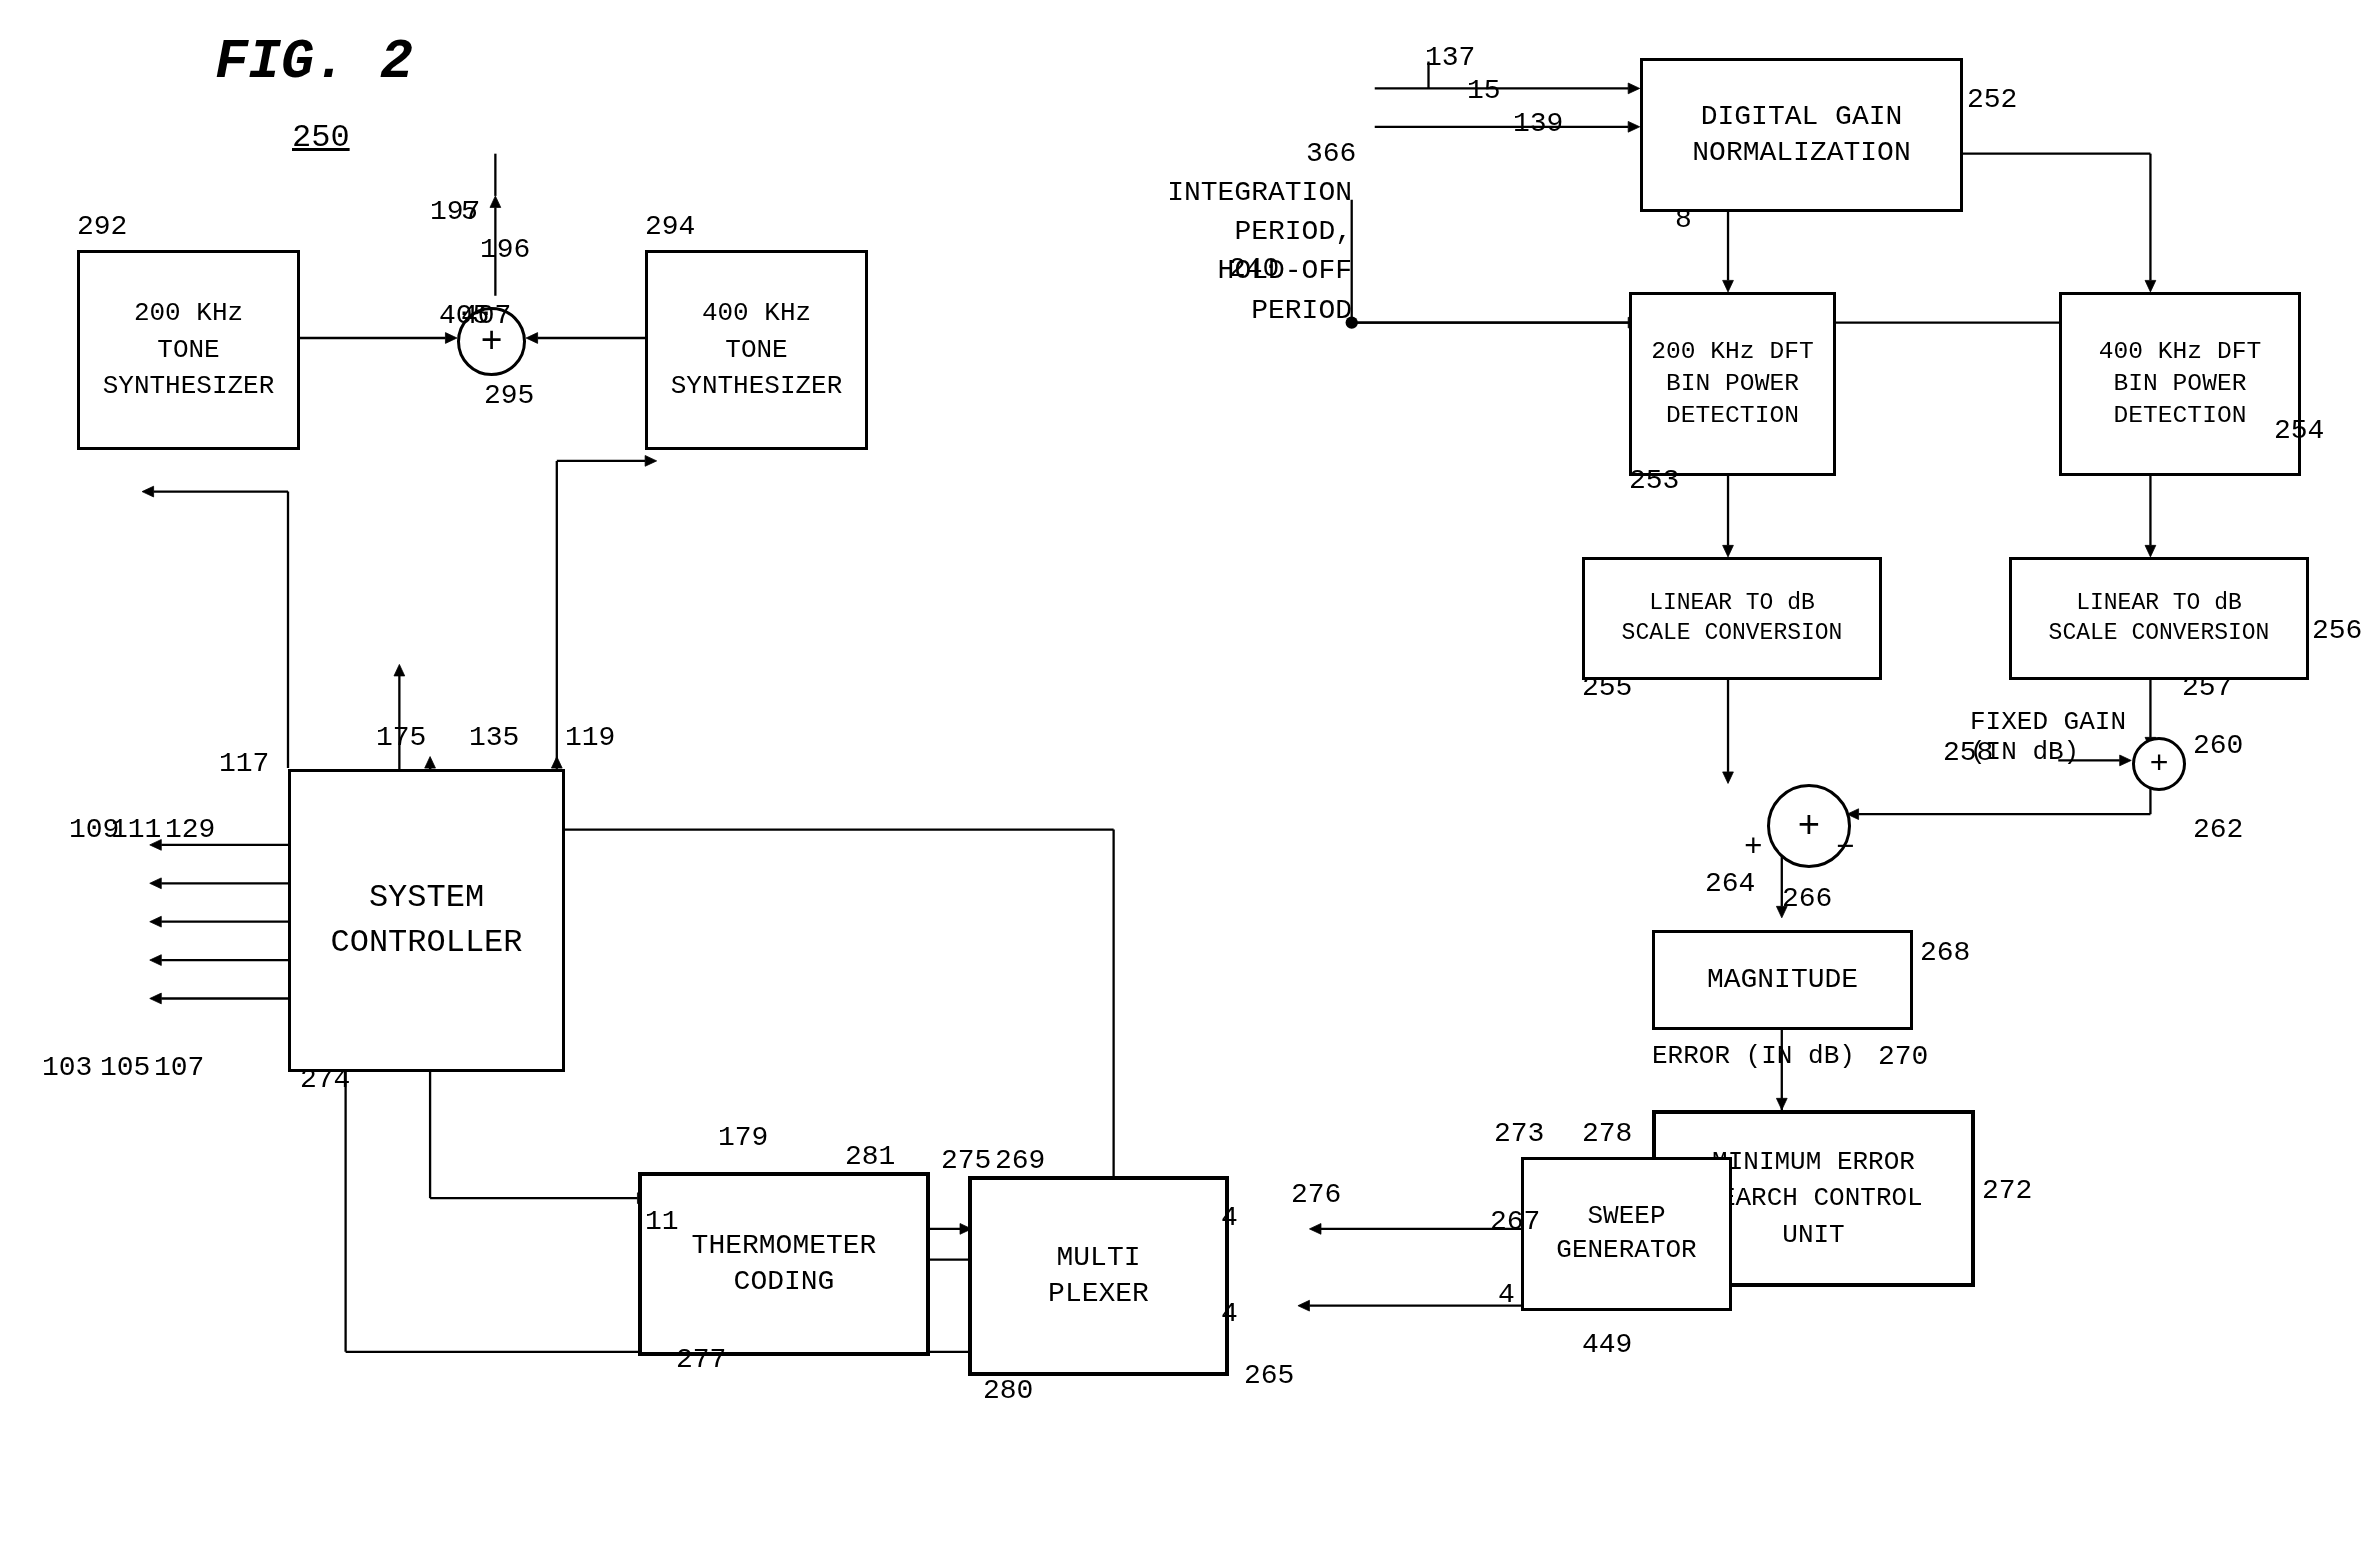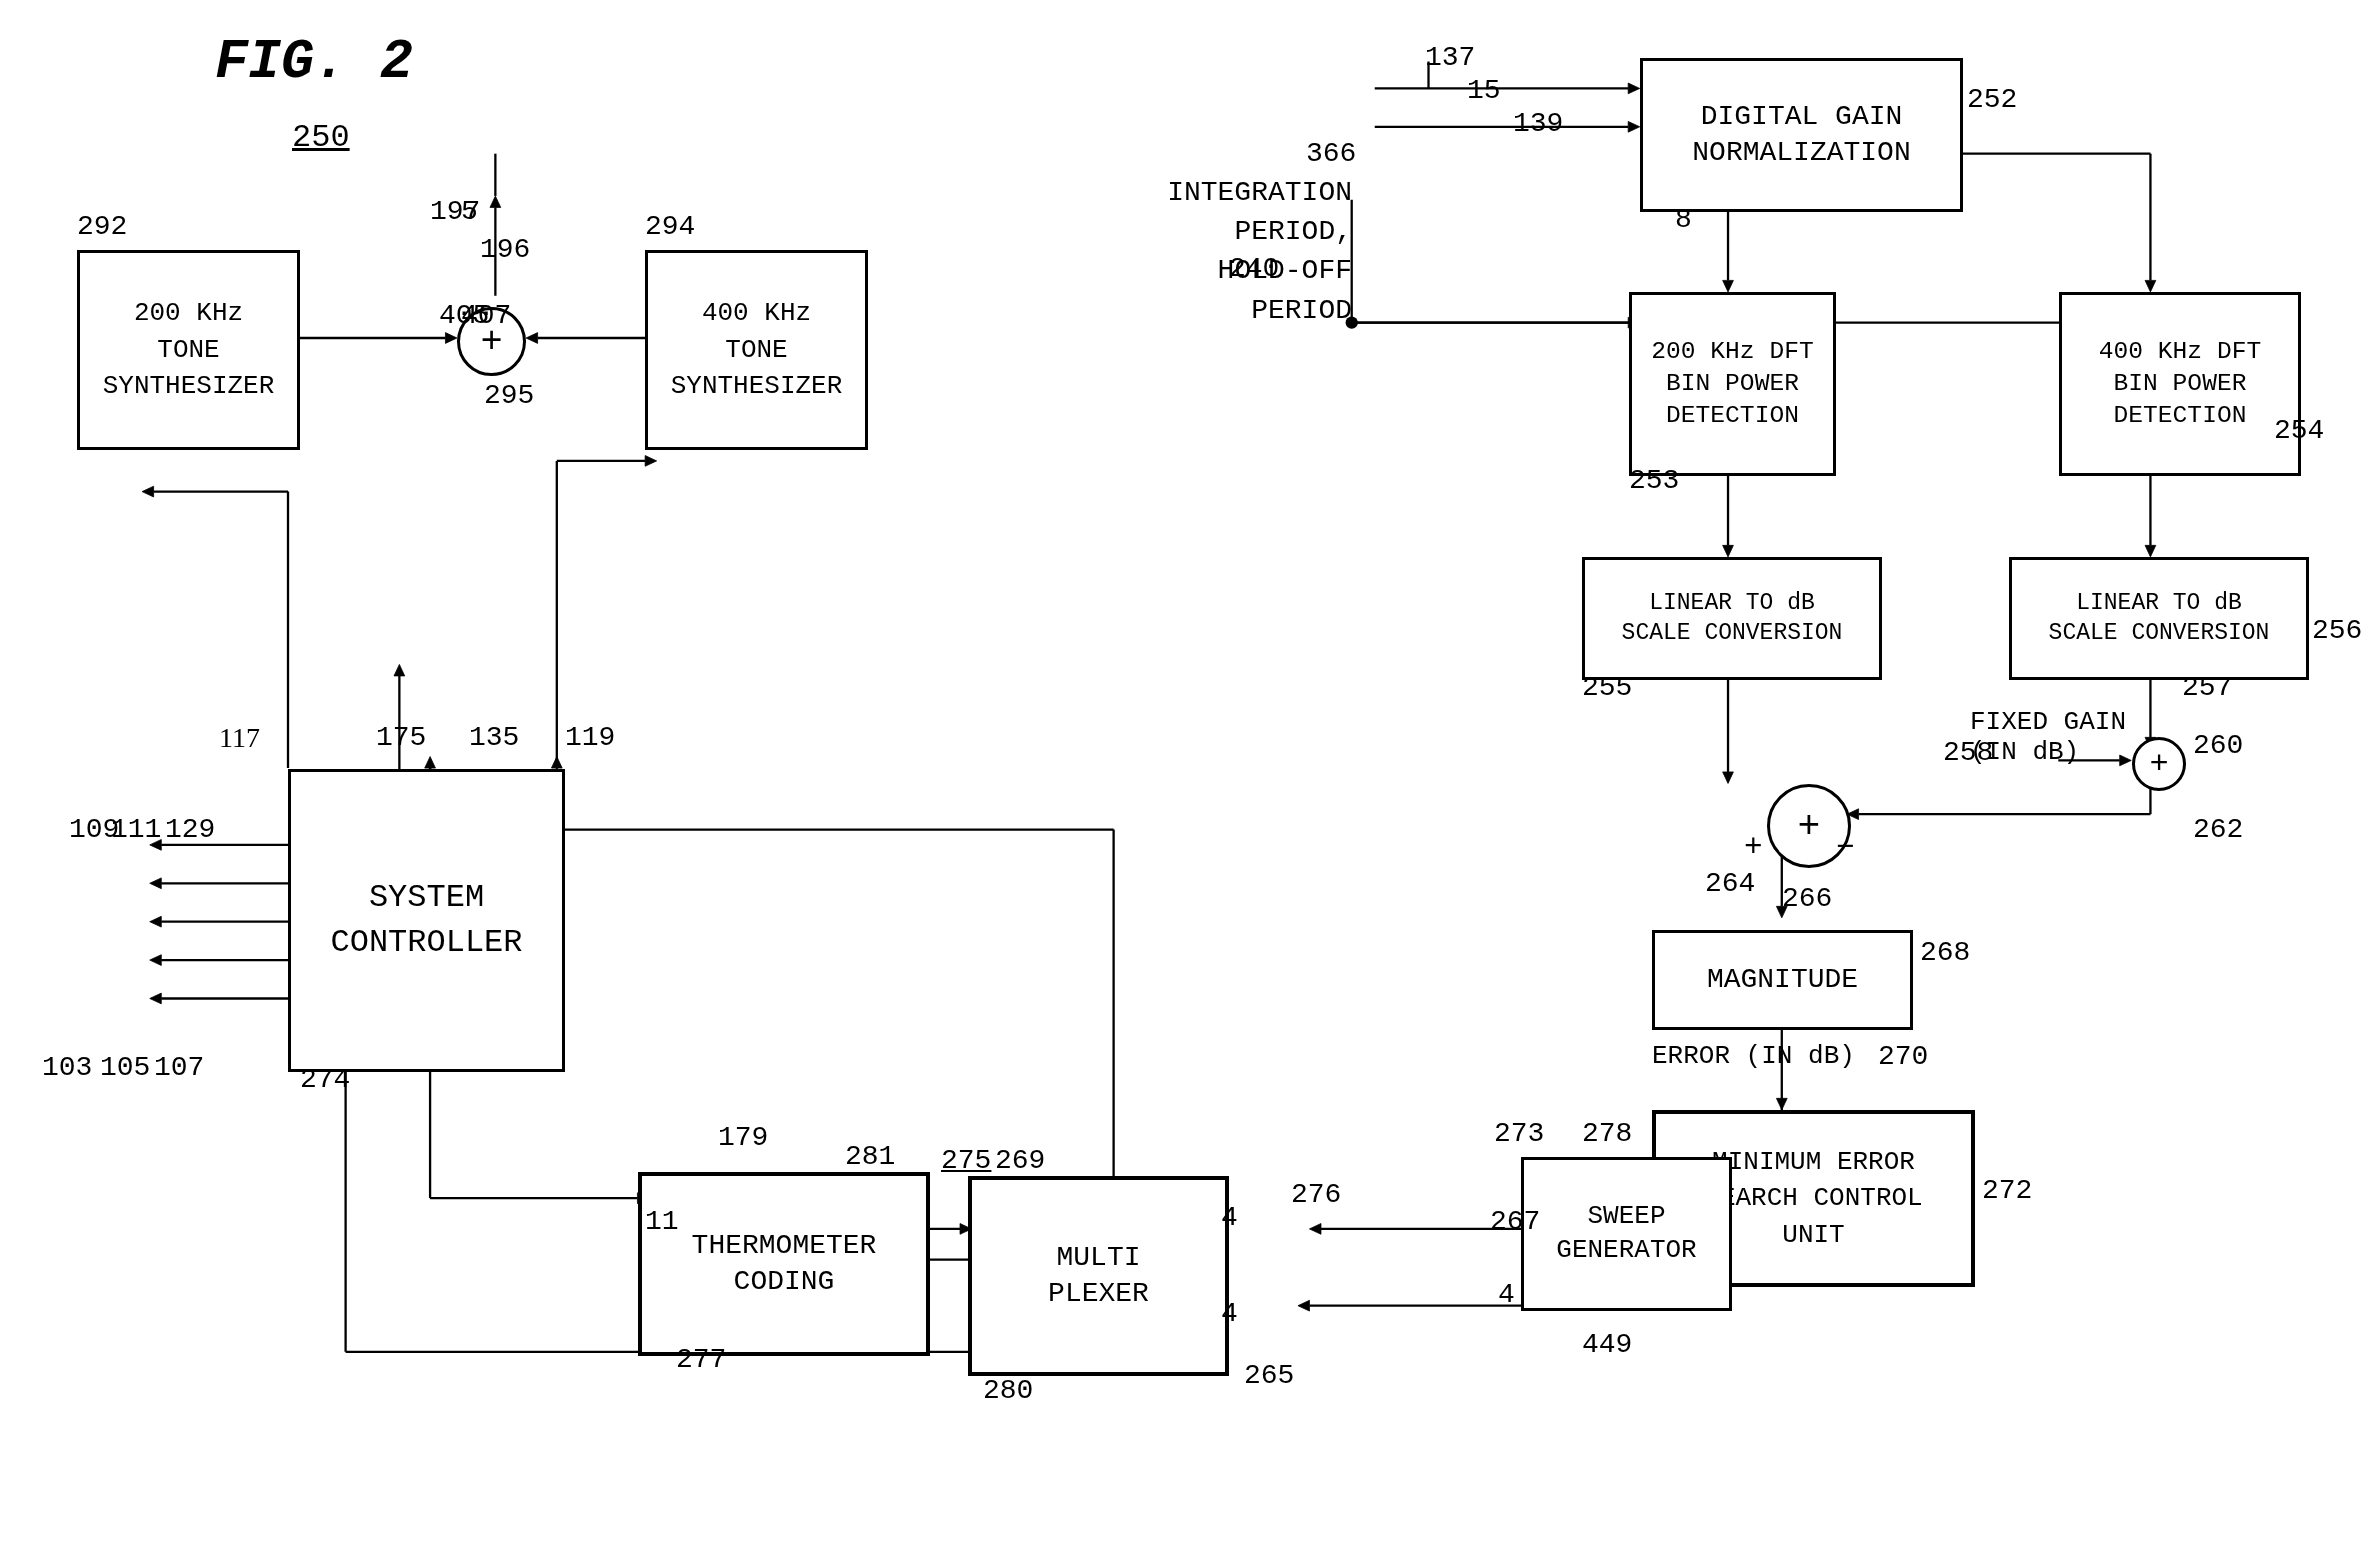--- a/index.html
+++ b/index.html
@@ -282,42 +282,42 @@
     <span style="font-size:26px;">SWEEP<br>GENERATOR</span>
   </div>
   <div class="num-label" style="left:1494px; top:1118px;">273</div>
   <div class="num-label" style="left:1582px; top:1118px;">278</div>
   <div class="num-label" style="left:1291px; top:1179px;">276</div>
   <div class="num-label" style="left:1490px; top:1206px;">267</div>
 
   <div class="block block-thick" style="left:968px; top:1164px; width:261px; height:200px;">
     <span style="font-size:28px;">MULTI<br>PLEXER</span>
   </div>
-  <div class="num-label" style="left:941px; top:1145px;text-decoration:underline;">275</div>
+  <div class="num-label" style="left:941px; top:1145px;">275</div>
   <div class="num-label" style="left:995px; top:1145px;">269</div>
 
   <div class="block block-thick" style="left:638px; top:1160px; width:292px; height:184px;">
     <span style="font-size:28px;">THERMOMETER<br>CODING</span>
   </div>
   <div class="num-label" style="left:718px; top:1122px;">179</div>
   <div class="num-label" style="left:845px; top:1141px;">281</div>
   <div class="num-label" style="left:645px; top:1206px;">11</div>
   <div class="num-label" style="left:676px; to p:1267px; top:1344px;">277</div>
 
   <div class="num-label" style="left:1221px; top:1202px;">4</div>
   <div class="num-label" style="left:1221px; top:1298px;">4</div>
   <div class="num-label" style="left:1498px; top:1279px;">4</div>
   <div class="num-label" style="left:983px; top:1375px;">280</div>
   <div class="num-label" style="left:1244px; top:1360px;">265</div>
 
   <div class="block" style="left:288px; top:757px; width:277px; height:303px;">
     <span style="font-size:32px; line-height:1.4;">SYSTEM<br>CONTROLLER</span>
   </div>
   <div class="num-label" style="left:300px; top:1064px;">274</div>
-  <div class="num-label" style="left:219px; top:722px;font-family:Liberation Serif, serif;">117</div>
+  <div class="num-label" style="left:219px; top:748px;">117</div>
   <div class="num-label" style="left:565px; top:722px;">119</div>
   <div class="num-label" style="left:376px; top:722px;">175</div>
   <div class="num-label" style="left:469px; top:722px;">135</div>
   <div class="num-label" style="left:69px; top:814px;">109</div>
   <div class="num-label" style="left:111px; top:814px;">111</div>
   <div class="num-label" style="left:165px; top:814px;">129</div>
   <div class="num-label" style="left:42px; top:1052px;">103</div>
   <div class="num-label" style="left:100px; top:1052px;">105</div>
   <div class="num-label" style="left:154px; top:1052px;">107</div>
 

